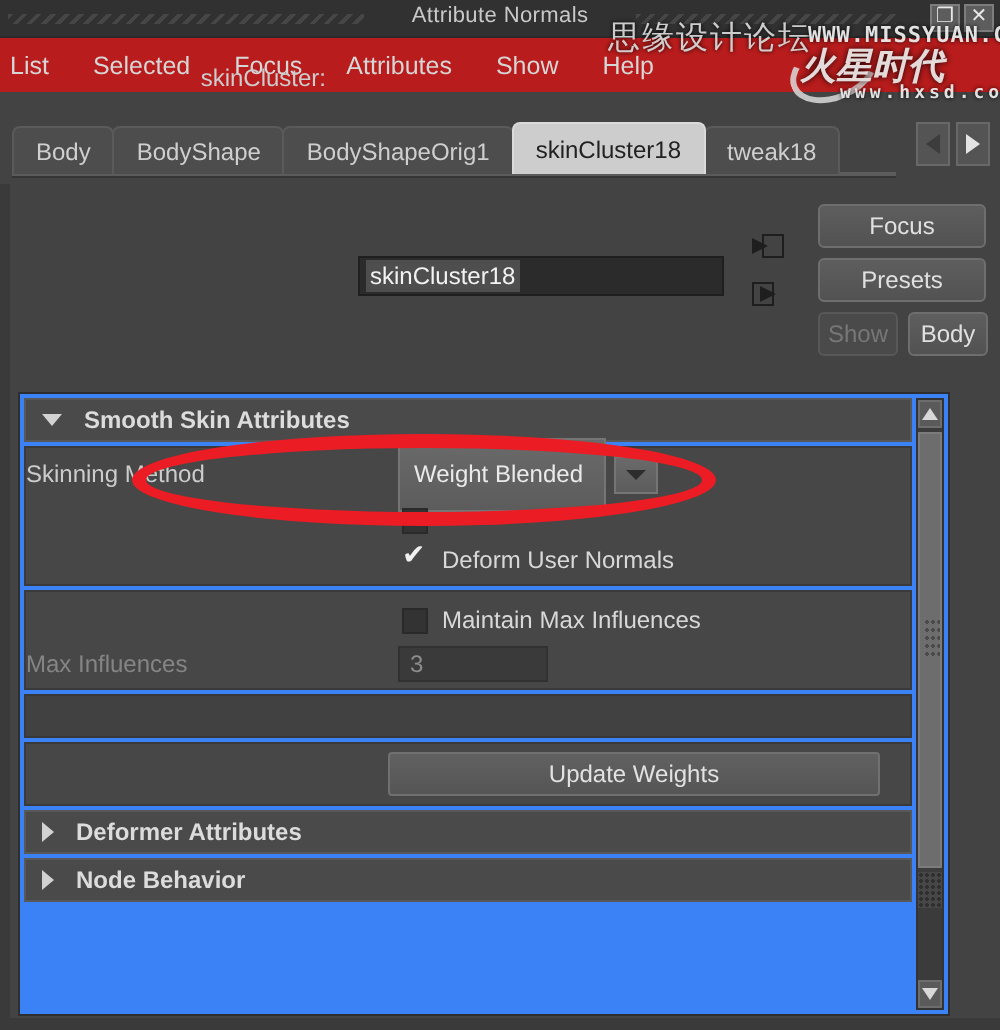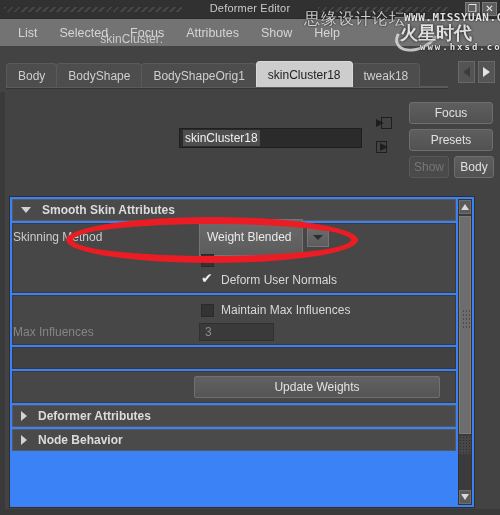--- a/index.html
+++ b/index.html
@@ -49,23 +49,23 @@
     color: #e8e8e8;
     font-size: 10px; line-height: 12px;
     text-align: center;
     font-family: "DejaVu Sans", sans-serif;
   }
 
   
   .menubar {
     position: absolute; left: 0; top: 19px;
     width: 500px; height: 27px;
-    background: #737373;
-    display: flex; align-items: center;
-    padding-left: 18px;
+    background: #b91c1c;
+    display: flex; align-items: center;
+    padding-left: 5px;
   }
   .menu-item {
     font-size: 12.5px; color: #d6d6d6;
     margin-right: 22px;
     cursor: default;
     white-space: nowrap;
   }
 
   
   .tabbar {
@@ -361,20 +361,21 @@
     font-family: "DejaVu Sans Mono", monospace;
     letter-spacing: .5px;
     font-weight: bold;
     text-shadow: 0 0 2px #000;
   }
   .wm-brand {
     position: absolute; left: 104px; top: 21px;
     font-size: 18px; color: #e9e9e9;
     font-family: "DejaVu Sans", sans-serif;
     font-weight: bold;
+    font-style: italic;
     text-shadow: 0 0 3px #000;
     white-space: nowrap;
   }
   .wm-url2 {
     position: absolute; left: 124px; top: 42px;
     font-size: 9px; color: #eeeeee;
     font-family: "DejaVu Sans Mono", monospace;
     letter-spacing: 2px;
     font-weight: bold;
     text-shadow: 0 0 2px #000;
@@ -403,21 +404,21 @@
   }
 </style>
 </head>
 <body>
 
 <div id="app">
 
   <div class="titlebar">
     <div class="title-grip left"></div>
     <div class="title-grip right"></div>
-    <div class="title-text">Deformer Editor</div>
+    <div class="title-text">Attribute Normals</div>
     <div class="win-btns">
       <div class="win-btn">❐</div>
       <div class="win-btn">✕</div>
     </div>
   </div>
 
   <div class="menubar">
     <div class="menu-item">List</div>
     <div class="menu-item">Selected</div>
     <div class="menu-item">Focus</div>

